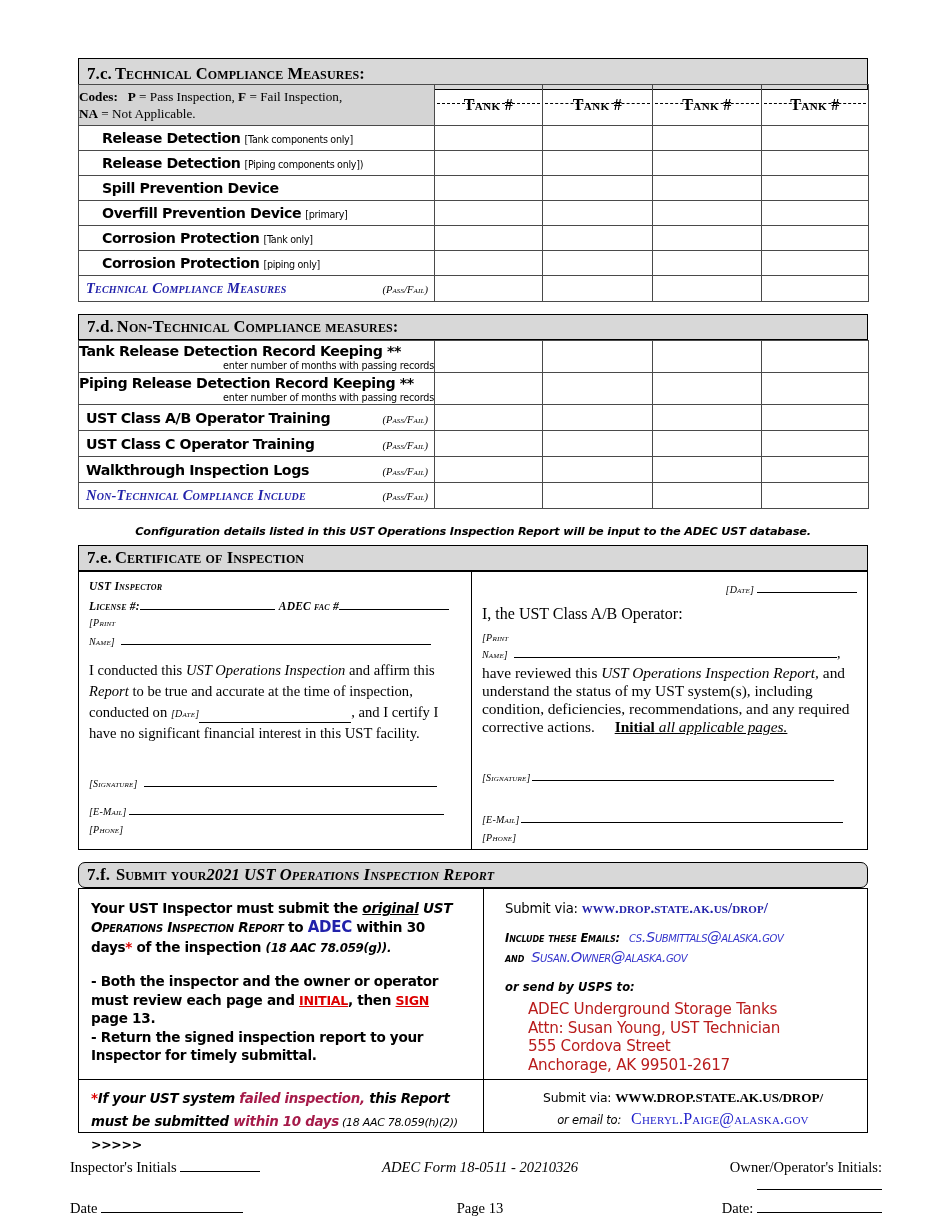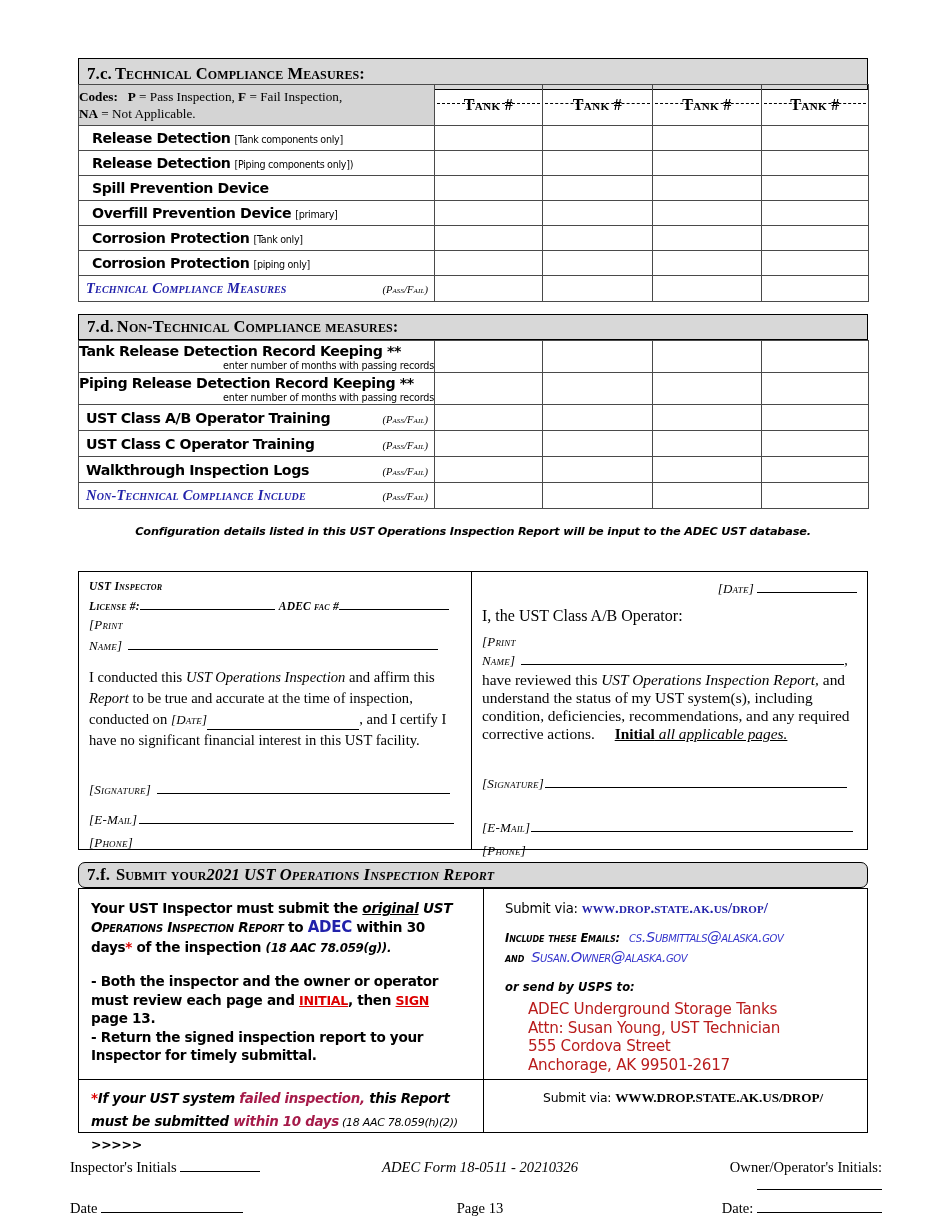--- a/index.html
+++ b/index.html
@@ -60,21 +60,21 @@
     border-collapse: collapse;
     table-layout: fixed;
     font-family: "Liberation Serif", serif;
   }
   .tbl td {
     border: 1px solid #4a4a4a;
     vertical-align: middle;
     padding: 0;
   }
   .tbl .lab {
-    padding-left: 13px;
+    padding-left: 23px;
     padding-right: 4px;
   }
   .lab-main {
     font-family: "DejaVu Sans", sans-serif;
     font-weight: bold;
     font-size: 14.2px;
     letter-spacing: -0.4px;
   }
   .lab-sub {
     font-family: "DejaVu Sans", sans-serif;
@@ -173,21 +173,21 @@
   .sm-label {
     font-variant: small-caps;
     font-style: italic;
     font-weight: bold;
     font-size: 11.5px;
     letter-spacing: .2px;
   }
   .sm-label-thin {
     font-variant: small-caps;
     font-style: italic;
-    font-size: 13px;
+    font-size: 10px;
     letter-spacing: .2px;
     font-weight: normal;
   }
   .rule {
     display: inline-block;
     border-bottom: 1.2px solid #000;
     vertical-align: bottom;
   }
   .body-text {
     font-size: 14.6px;
@@ -479,20 +479,24 @@
         <td></td>
           <td></td>
         <td></td>
           <td></td>
       </tr>
     </tbody>
   </table>
 
   <div class="config-note" style="left:78px; top:525px; width:790px;">Configuration details listed in this UST Operations Inspection Report will be input to the ADEC UST database.</div>
 
+  <div class="sec-bar" style="left:78px; top:545px; width:790px; height:26px;">
+    <span class="num">7.e.</span>
+    <span class="ttl">Certificate of Inspection</span>
+  </div>
 
   <div class="cert-box" style="left:78px; top:571px; width:790px; height:279px;">
     <div class="cert-split" style="left:392px;"></div>
 
     <div class="cert-left" style="left:0; width:392px; padding:8px 12px 0 10px;">
       <div class="sm-label" style="margin-bottom:4px;">UST Inspector</div>
 
       <div style="display:flex; align-items:baseline; white-space:nowrap; margin-bottom:3px;">
         <span class="sm-label">License #:</span>
         <span class="rule" style="width:135px; height:13px;"></span>
@@ -607,20 +611,24 @@
       <div class="warn-left">
         <span class="red">*</span><span>If your UST system </span><span class="maroon">failed inspection,</span><span> this Report must be submitted </span><span class="maroon">within 10 days</span><span class="warn-cite"> (18 AAC 78.059(h)(2))</span><span style="font-size:12.5px;">  &gt;&gt;&gt;&gt;&gt;</span>
       </div>
     </div>
 
     <div style="position:absolute; left:404px; top:190px; width:386px; padding:9px 6px 0 20px; box-sizing:border-box; text-align:center;">
       <div>
         <span class="submit-via" style="font-size:12.4px;">Submit via:</span>
         <span style="font-family:'Liberation Serif',serif; font-weight:bold; font-size:13.2px; letter-spacing:-0.1px;">WWW.DROP.STATE.AK.US/DROP/</span>
       </div>
+      <div style="margin-top:4px;">
+        <span class="sans-small">or email to:</span>
+        <span style="font-family:'Liberation Serif',serif; font-variant:small-caps; color:#2222cc; font-size:16px; margin-left:6px; letter-spacing:.2px;">Cheryl.Paige@alaska.gov</span>
+      </div>
     </div>
   </div>
 
   <div class="footer" style="left:70px; top:1158px; width:812px;">
     <div style="display:flex; align-items:baseline;">
       <div style="width:270px;">
         <span>Inspector's Initials</span>
         <span class="fline" style="width:80px; height:13px;"></span>
       </div>
       <div style="width:280px; text-align:center;">

